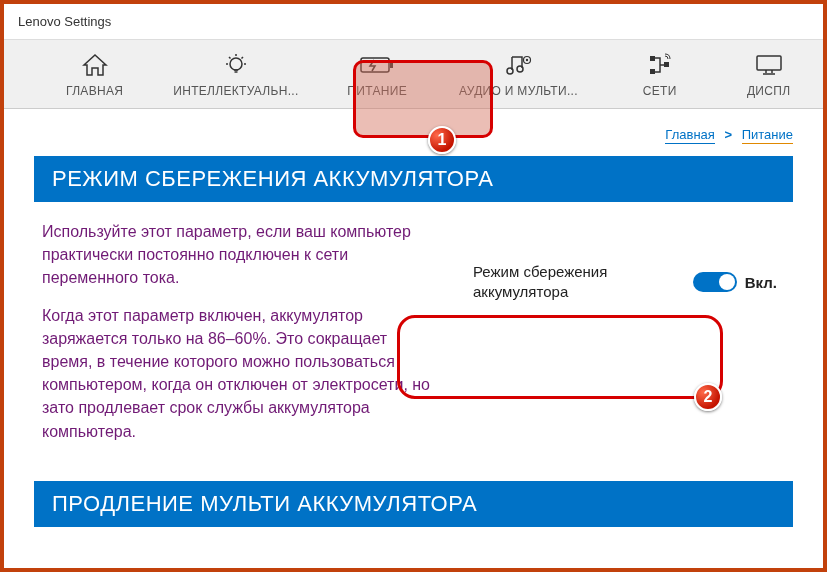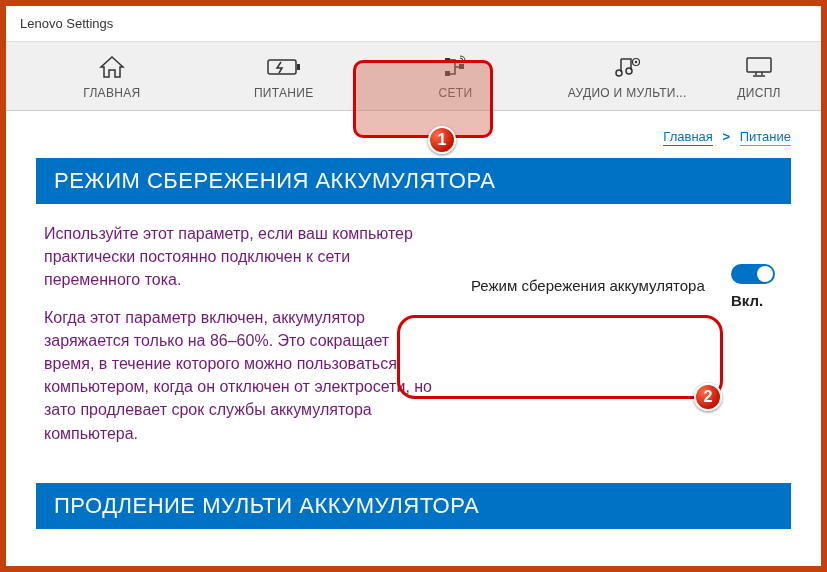--- a/index.html
+++ b/index.html
@@ -1,17 +1,17 @@
 <!DOCTYPE html>
 <html><head>
 <meta charset="utf-8">
 <style>
 * { box-sizing: border-box; margin: 0; padding: 0; }
 body { font-family: "Segoe UI", Arial, sans-serif; background: #fff; width: 827px; height: 572px; overflow: hidden; position: relative; }
-.window { border: 6px solid #c2410c; width: 827px; height: 572px; display: flex; flex-direction: column; }
+.window { border: 4px solid #c2410c; width: 827px; height: 572px; display: flex; flex-direction: column; }
 .titlebar { height: 36px; display: flex; align-items: center; padding: 0 14px; font-size: 13px; color: #333; border-bottom: 1px solid #ddd; background: #fff; }
 .tabbar { display: flex; background: #f0f0f0; border-bottom: 1px solid #ccc; }
 .tab { flex: 1; min-width: 0; display: flex; flex-direction: column; align-items: center; justify-content: center; padding: 12px 6px 10px; cursor: pointer; font-size: 12px; color: #555; letter-spacing: 0.3px; }
 .tab .ticon { height: 26px; display: flex; align-items: center; justify-content: center; margin-bottom: 6px; }
 .tab svg { display: block; }
 .tab.active-box { position: relative; }
 .tab.first { margin-left: 20px; }
 .tab.last { margin-right: 16px; }
 .highlight-1 { position: absolute; left: 353px; top: 60px; width: 140px; height: 78px; border: 3px solid #d60000; border-radius: 10px; background: rgba(210,110,90,0.45); z-index: 4; pointer-events: none; }
 .badge { position: absolute; width: 28px; height: 28px; border-radius: 50%; background: radial-gradient(circle at 30% 30%, #ff6a4a, #c41400 70%); border: 2px solid #fff; box-shadow: 0 1px 3px rgba(0,0,0,0.5); color: #fff; font-weight: bold; font-size: 16px; display: flex; align-items: center; justify-content: center; z-index: 5; pointer-events: none; }
@@ -22,21 +22,21 @@
 .breadcrumb a { color: #0072c6; text-decoration: none; border-bottom: 1px solid #0072c6; padding-bottom: 1px; }
 .breadcrumb .sep { color: #0072c6; margin: 0 6px; font-weight: bold; }
 .bc-active { color: #e08800; border-bottom: 1px solid #e08800 !important; }
 .section-header { background: #0072c6; color: #fff; font-size: 22px; font-weight: 400; padding: 10px 18px; letter-spacing: 0.5px; }
 .section-body { display: flex; gap: 24px; padding: 18px 8px 24px; }
 .desc { flex: 1; font-size: 16px; color: #701a75; line-height: 1.45; }
 .desc p { margin-bottom: 14px; }
 .toggle-panel { width: 320px; position: relative; padding-top: 36px; }
 .toggle-row { display: flex; align-items: center; gap: 18px; padding: 6px 8px; }
 .toggle-label { font-size: 15px; color: #222; line-height: 1.35; flex: 1; }
-.toggle-ctrl { display: flex; gap: 8px; flex-direction: column; }
+.toggle-ctrl { display: flex; align-items: center; gap: 8px; }
 .switch { width: 44px; height: 20px; background: #0072c6; border-radius: 10px; position: relative; cursor: pointer; }
 .switch .knob { position: absolute; right: 2px; top: 2px; width: 16px; height: 16px; background: #fff; border-radius: 50%; }
 .switch-state { font-size: 15px; font-weight: 600; color: #222; }
 .highlight-2 { position: absolute; left: 397px; top: 315px; width: 326px; height: 84px; border: 3px solid #d60000; border-radius: 18px; z-index: 4; pointer-events: none; }
 </style>
 </head>
 <body>
 
 <div class="window">
   <div class="titlebar">
@@ -45,53 +45,63 @@
 
   <div class="tabbar">
     <div class="tab first">
       <span class="ticon">
         <svg width="26" height="24" viewBox="0 0 26 24">
             <path d="M13 2 L24 12 H21 V22 H16 V15 H10 V22 H5 V12 H2 Z" fill="none" stroke="#333" stroke-width="1.5"></path>
           </svg>
       </span>
       <span>ГЛАВНАЯ</span>
     </div>
+    <div class="tab">
+      <span class="ticon">
+        <svg width="24" height="26" viewBox="0 0 24 26">
+            <circle cx="12" cy="12" r="6" fill="none" stroke="#333" stroke-width="1.5"></circle>
+            <path d="M10 18 H14 M10.5 20 H13.5" stroke="#333" stroke-width="1.5"></path>
+            <path d="M12 2 V4 M4 12 H2 M22 12 H20 M5 5 L6.5 6.5 M19 5 L17.5 6.5" stroke="#333" stroke-width="1.5"></path>
+          </svg>
+      </span>
+      <span>ИНТЕЛЛЕКТУАЛЬН...</span>
+    </div>
     <div class="tab active-box">
       <span class="ticon">
         <svg width="34" height="20" viewBox="0 0 34 20">
             <rect x="1" y="3" width="28" height="14" rx="2" fill="none" stroke="#333" stroke-width="1.5"></rect>
             <rect x="30" y="7" width="3" height="6" fill="#333"></rect>
             <path d="M14 5 L10 11 H15 L12 16" fill="none" stroke="#333" stroke-width="1.5"></path>
           </svg>
       </span>
       <span>ПИТАНИЕ</span>
     </div>
     <div class="tab">
       <span class="ticon">
         <svg width="28" height="24" viewBox="0 0 28 24">
+            <path d="M8 4 L8 17 M8 4 L18 4 L18 15" stroke="#333" stroke-width="1.5" fill="none"></path>
+            <circle cx="6" cy="18" r="3" fill="none" stroke="#333" stroke-width="1.5"></circle>
+            <circle cx="16" cy="16" r="3" fill="none" stroke="#333" stroke-width="1.5"></circle>
+            <circle cx="23" cy="7" r="3.5" fill="none" stroke="#333" stroke-width="1.2"></circle>
+            <circle cx="23" cy="7" r="1.2" fill="#333"></circle>
+          </svg>
+      </span>
+      <span>АУДИО И МУЛЬТИ...</span>
+    </div>
+    <div class="tab">
+      <span class="ticon">
+        <svg width="28" height="24" viewBox="0 0 28 24">
             <rect x="4" y="3" width="5" height="5" fill="#333"></rect>
             <rect x="4" y="16" width="5" height="5" fill="#333"></rect>
             <rect x="18" y="9" width="5" height="5" fill="#333"></rect>
             <path d="M9 5 H14 V19 H9 M14 12 H18" stroke="#333" stroke-width="1.5" fill="none"></path>
             <path d="M19 3 Q22 3 22 6 M19 1 Q24 1 24 6" stroke="#333" stroke-width="1" fill="none"></path>
           </svg>
       </span>
       <span>СЕТИ</span>
-    </div>
-    <div class="tab">
-      <span class="ticon">
-        <svg width="28" height="24" viewBox="0 0 28 24">
-            <path d="M8 4 L8 17 M8 4 L18 4 L18 15" stroke="#333" stroke-width="1.5" fill="none"></path>
-            <circle cx="6" cy="18" r="3" fill="none" stroke="#333" stroke-width="1.5"></circle>
-            <circle cx="16" cy="16" r="3" fill="none" stroke="#333" stroke-width="1.5"></circle>
-            <circle cx="23" cy="7" r="3.5" fill="none" stroke="#333" stroke-width="1.2"></circle>
-            <circle cx="23" cy="7" r="1.2" fill="#333"></circle>
-          </svg>
-      </span>
-      <span>АУДИО И МУЛЬТИ...</span>
     </div>
     <div class="tab last" style="flex:0.5;">
       <span class="ticon">
         <svg width="28" height="22" viewBox="0 0 28 22">
             <rect x="2" y="2" width="24" height="14" rx="1" fill="none" stroke="#333" stroke-width="1.5"></rect>
             <path d="M11 16 V19 M17 16 V19 M8 20 H20" stroke="#333" stroke-width="1.5"></path>
           </svg>
       </span>
       <span>ДИСПЛ</span>
     </div>

